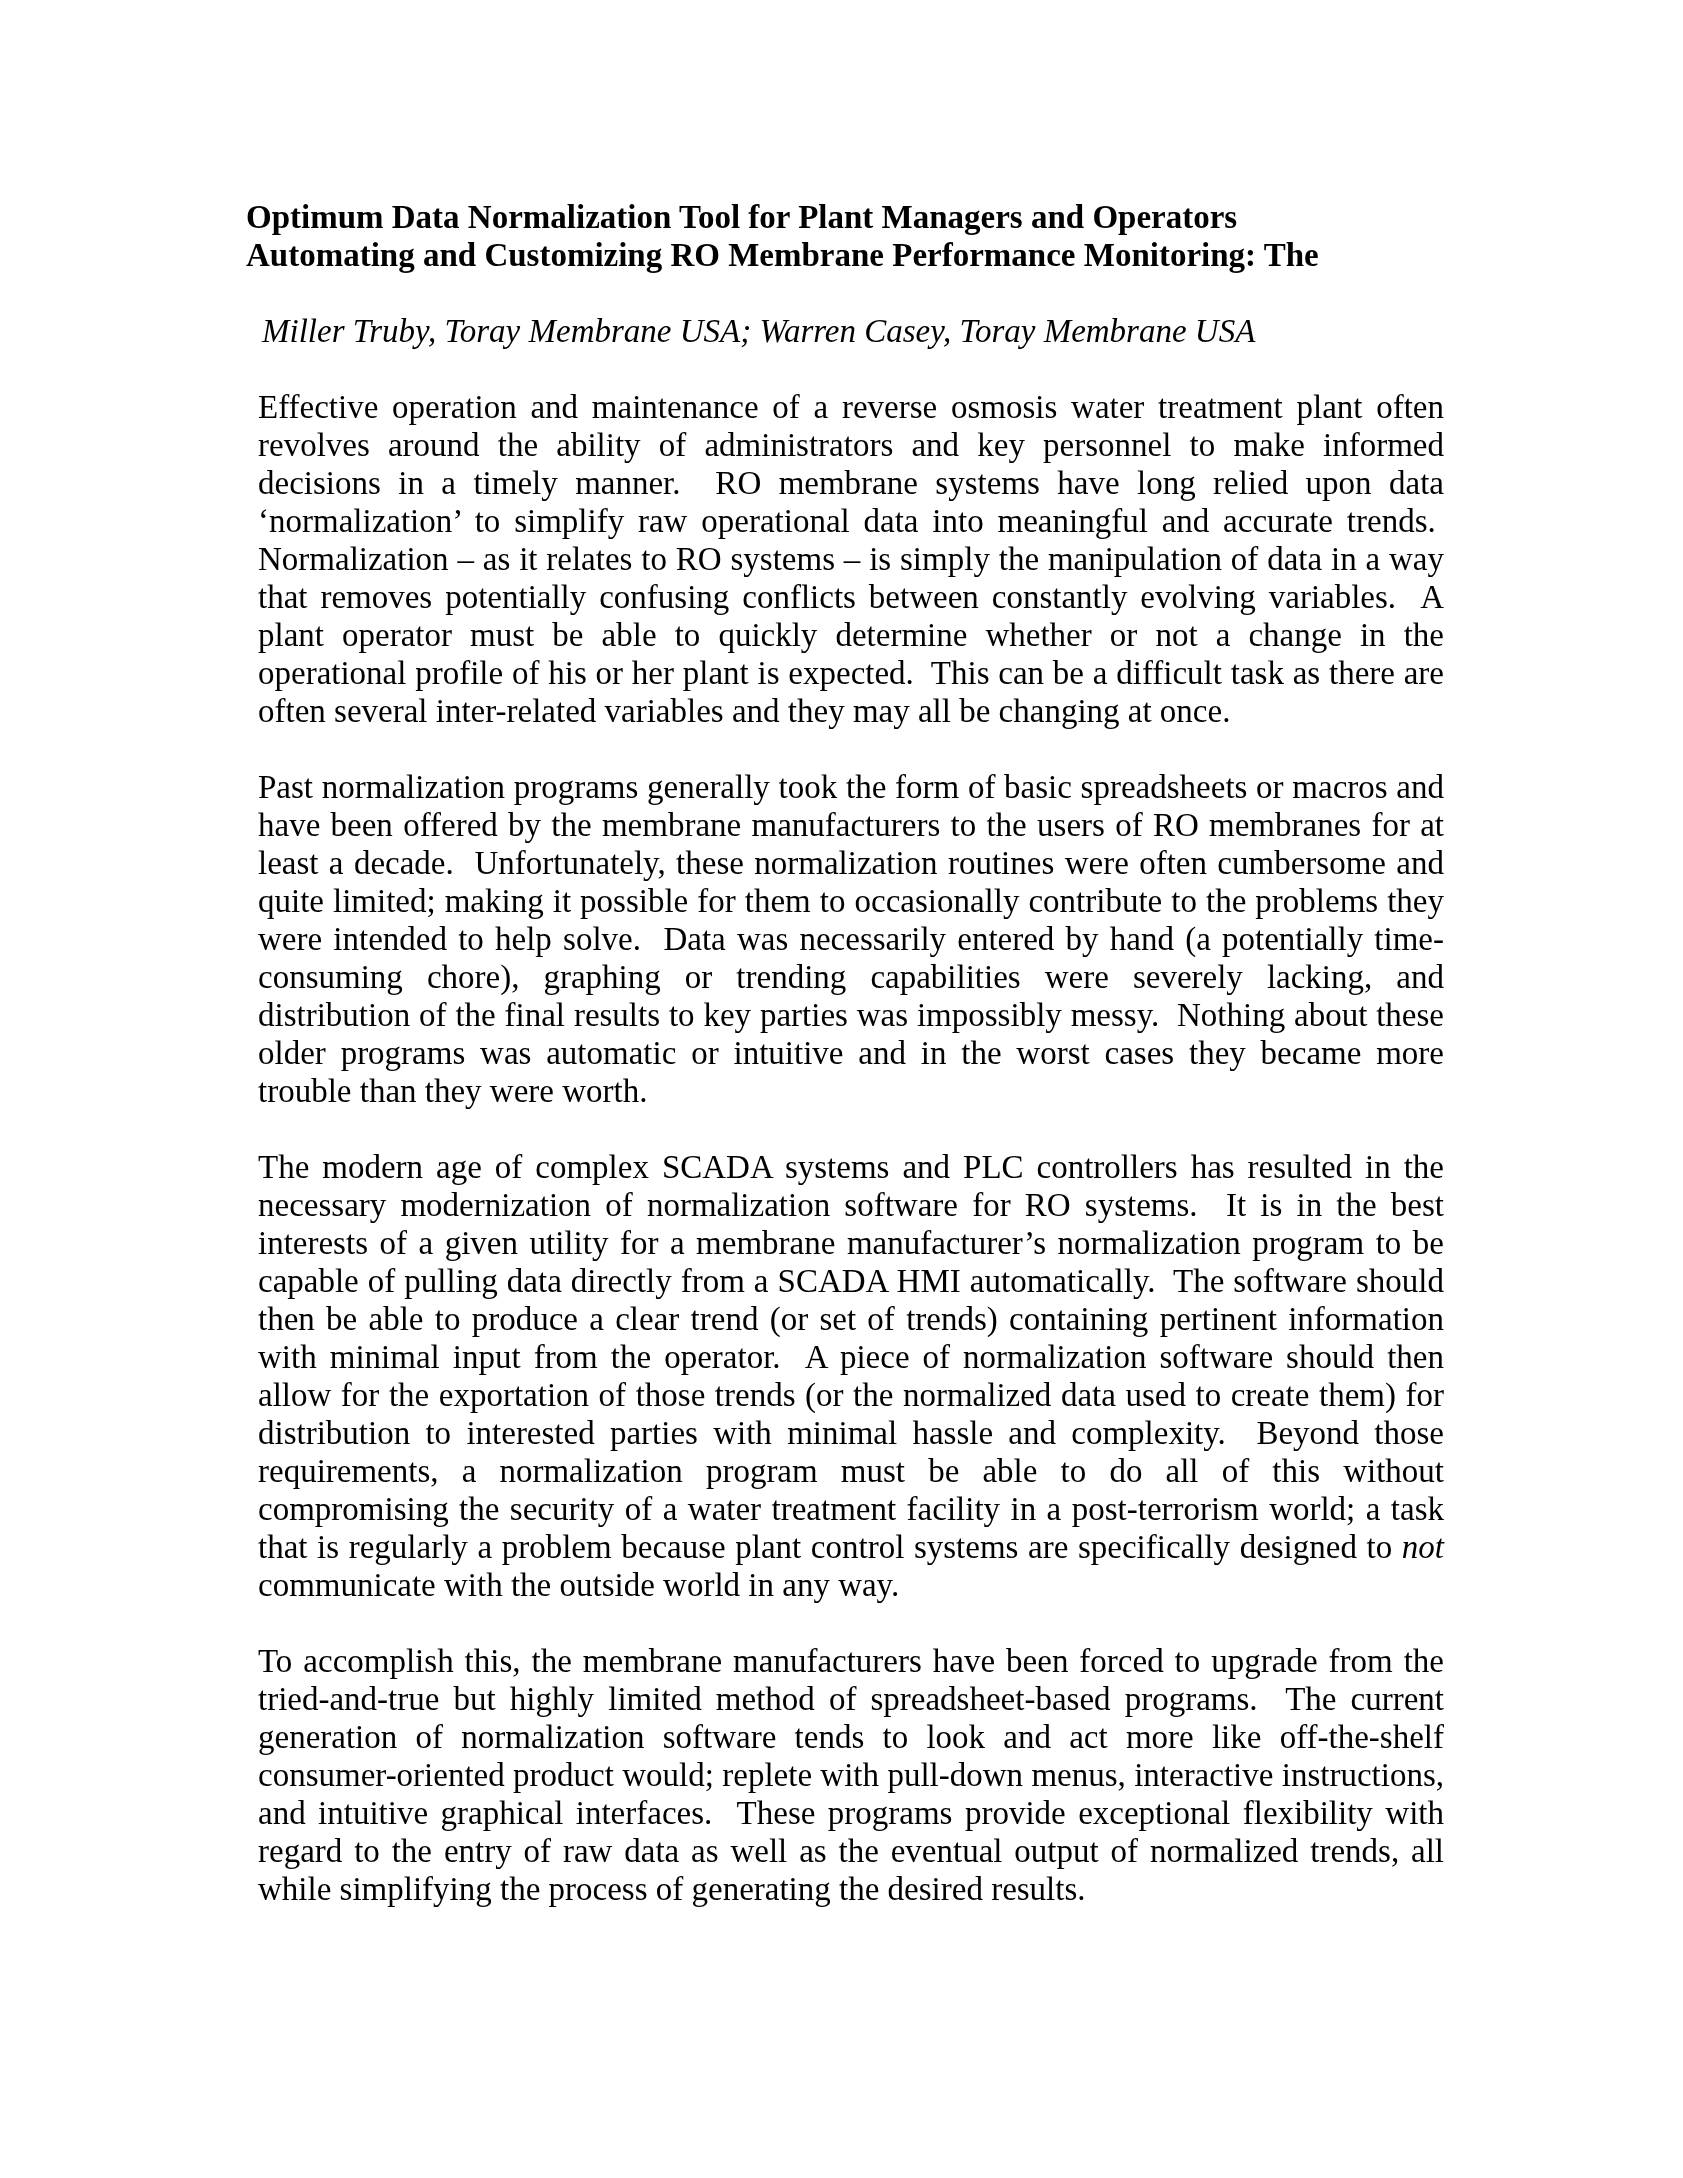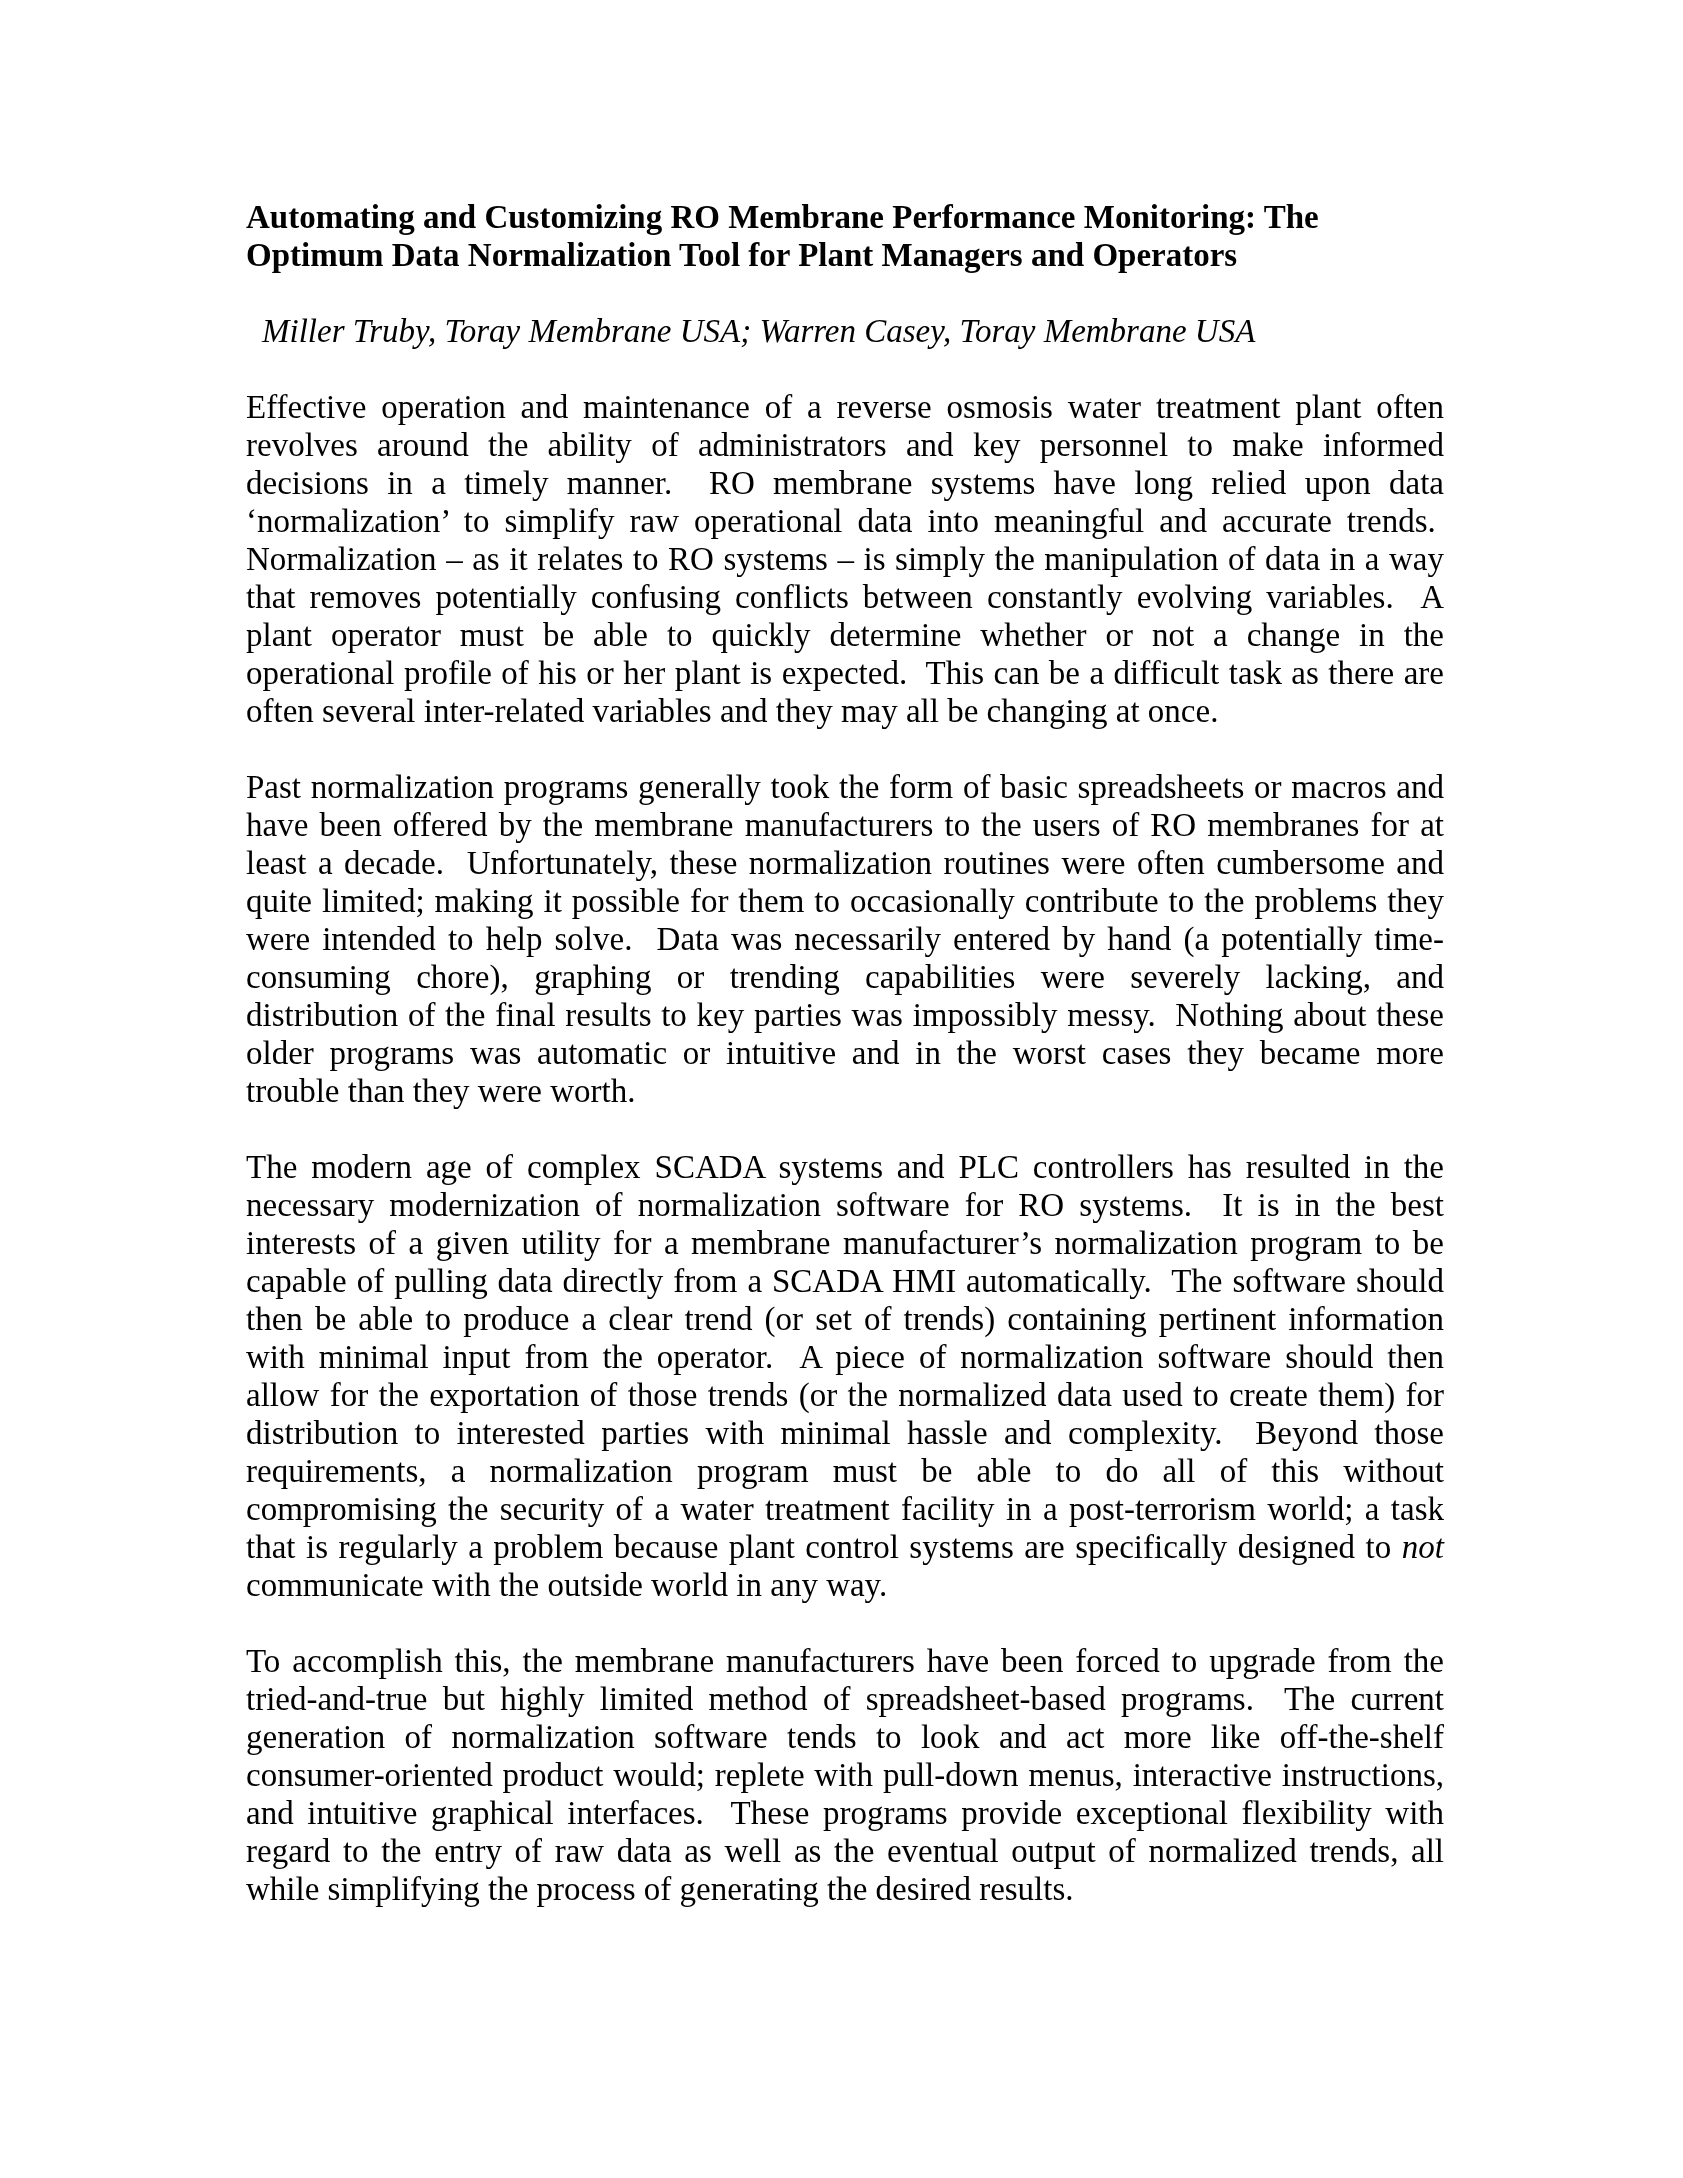--- a/index.html
+++ b/index.html
@@ -26,36 +26,36 @@
   }
   .doc-title {
     font-weight: bold;
     margin: 0 0 38px 0;
   }
   .doc-authors {
     font-style: italic;
     margin: 0 0 38px 16px;
   }
   .para {
-    margin: 0 0 38px 0;
+    margin: 0 0 38px 12px;
     text-align: justify;
   }
   .para:last-child {
     margin-bottom: 0;
   }
 </style>
 </head>
 <body>
 
 <div class="page">
   <div class="content">
 
     <div class="doc-title">
+      <div>Optimum Data Normalization Tool for Plant Managers and Operators</div>
       <div>Automating and Customizing RO Membrane Performance Monitoring: The</div>
-      <div>Optimum Data Normalization Tool for Plant Managers and Operators</div>
     </div>
 
     <div class="doc-authors">
       <div>Miller Truby, Toray Membrane USA; Warren Casey, Toray Membrane USA</div>
     </div>
 
     <p class="para">Effective operation and maintenance of a reverse osmosis water treatment plant often revolves around the ability of administrators and key personnel to make informed decisions in a timely manner.&nbsp; RO membrane systems have long relied upon data ‘normalization’ to simplify raw operational data into meaningful and accurate trends.&nbsp; Normalization – as it relates to RO systems – is simply the manipulation of data in a way that removes potentially confusing conflicts between constantly evolving variables.&nbsp; A plant operator must be able to quickly determine whether or not a change in the operational profile of his or her plant is expected.&nbsp; This can be a difficult task as there are often several inter-related variables and they may all be changing at once.</p>
 
     <p class="para">Past normalization programs generally took the form of basic spreadsheets or macros and have been offered by the membrane manufacturers to the users of RO membranes for at least a decade.&nbsp; Unfortunately, these normalization routines were often cumbersome and quite limited; making it possible for them to occasionally contribute to the problems they were intended to help solve.&nbsp; Data was necessarily entered by hand (a potentially time-consuming chore), graphing or trending capabilities were severely lacking, and distribution of the final results to key parties was impossibly messy.&nbsp; Nothing about these older programs was automatic or intuitive and in the worst cases they became more trouble than they were worth.</p>
 

